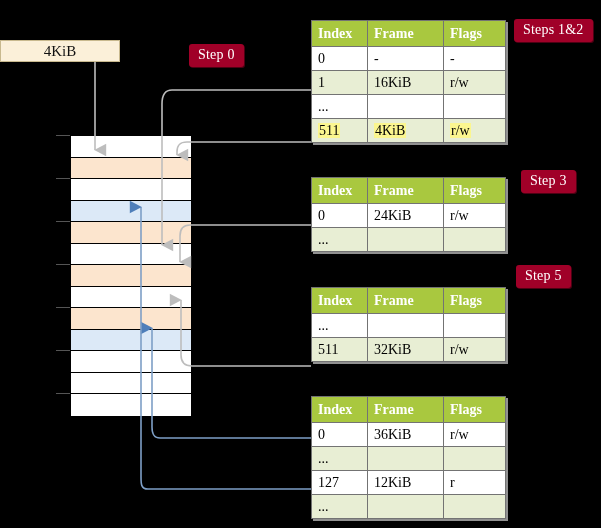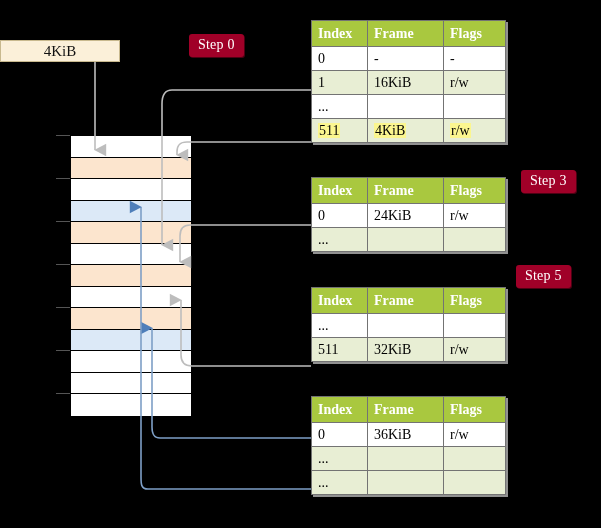--- a/index.html
+++ b/index.html
@@ -45,21 +45,22 @@
 </style>
 </head>
 <body>
 
 <div id="stage">
 
   <div class="srcbox" style="left:0px;top:40px;width:120px;height:22px;">
     <span>4KiB</span>
   </div>
 
-  <div class="badge" style="left:189px;top:34px;"><span>Step 0</span></div>
+  <div class="badge" style="left:189px;top:44px;"><span>Step 0</span></div>
+  <div class="badge" style="left:514px;top:19px;"><span>Steps 1&amp;2</span></div>
   <div class="badge" style="left:521px;top:158px;margin-top:12px;"><span>Step 3</span></div>
   <div class="badge" style="left:516px;top:265px;"><span>Step 5</span></div>
 
   <div id="memcol">
       <div class="memrow" style="top: 0px; height: 21.5385px; background: rgb(255, 255, 255);"></div>
       <div class="memrow" style="top: 21.5385px; height: 21.5385px; background: rgb(252, 229, 206);"></div>
       <div class="memrow" style="top: 43.0769px; height: 21.5385px; background: rgb(255, 255, 255);"></div>
       <div class="memrow" style="top: 64.6154px; height: 21.5385px; background: rgb(220, 233, 247);"></div>
       <div class="memrow" style="top: 86.1538px; height: 21.5385px; background: rgb(252, 229, 206);"></div>
       <div class="memrow" style="top: 107.692px; height: 21.5385px; background: rgb(255, 255, 255);"></div>
@@ -174,20 +175,25 @@
         <tr class="white">
           <td class="c-index">0</td>
           <td class="c-frame">36KiB</td>
           <td class="c-flags">r/w</td>
         </tr>
         <tr class="tint">
           <td class="c-index">...</td>
           <td class="c-frame"></td>
           <td class="c-flags"></td>
         </tr>
+        <tr class="white">
+          <td class="c-index">127</td>
+          <td class="c-frame">12KiB</td>
+          <td class="c-flags">r</td>
+        </tr>
         <tr class="tint">
           <td class="c-index">...</td>
           <td class="c-frame"></td>
           <td class="c-flags"></td>
         </tr>
       </tbody>
     </table>
 
 <div class="tick" style="left: 56px; top: 135px;"></div>
     <div class="tick" style="left: 56px; top: 178.077px;"></div>

